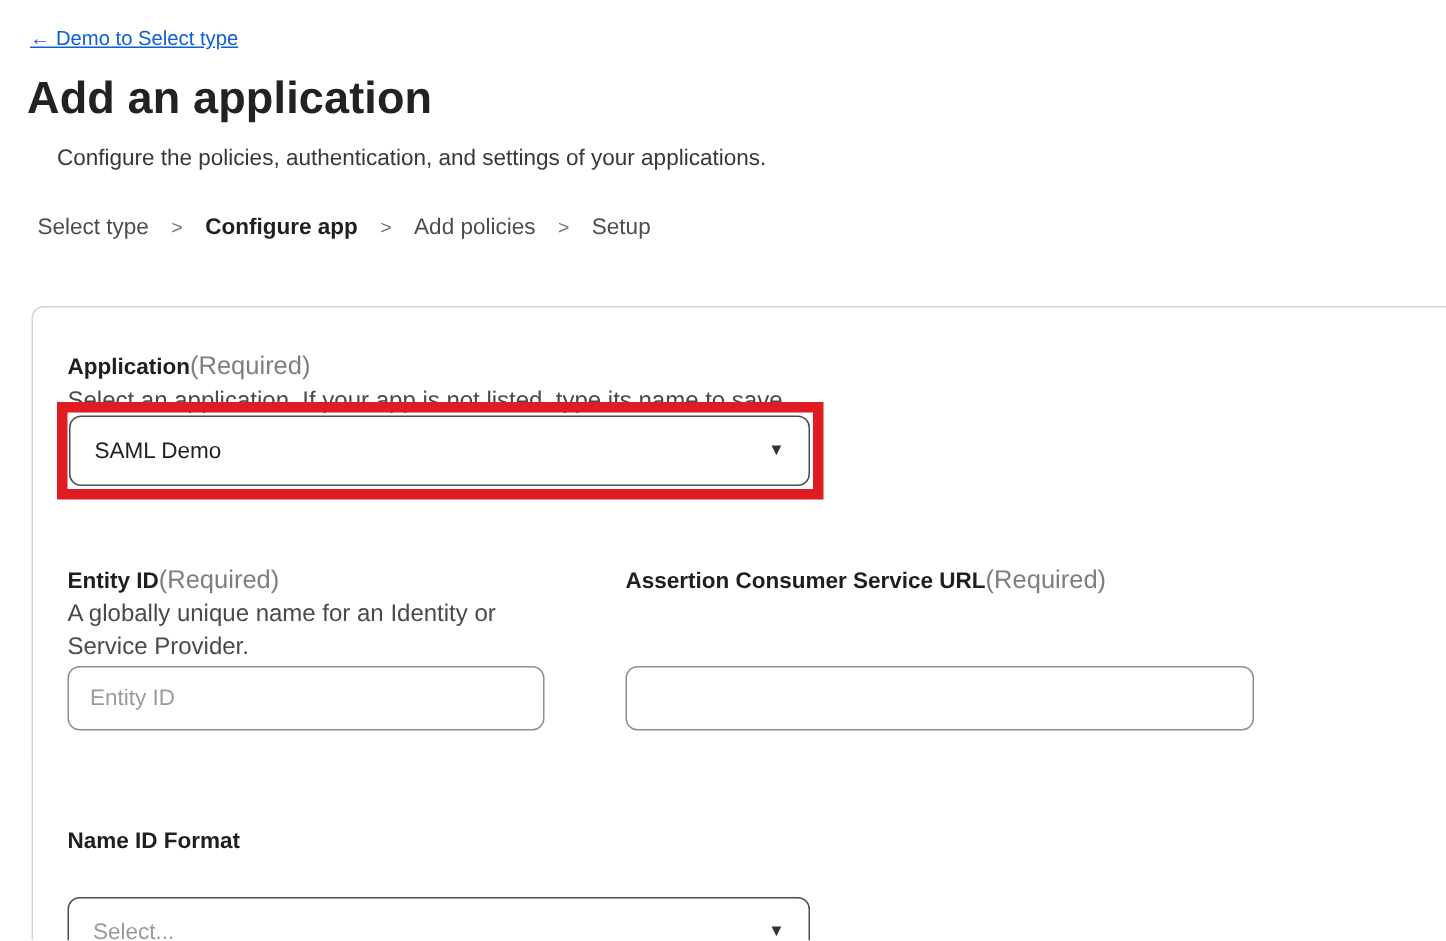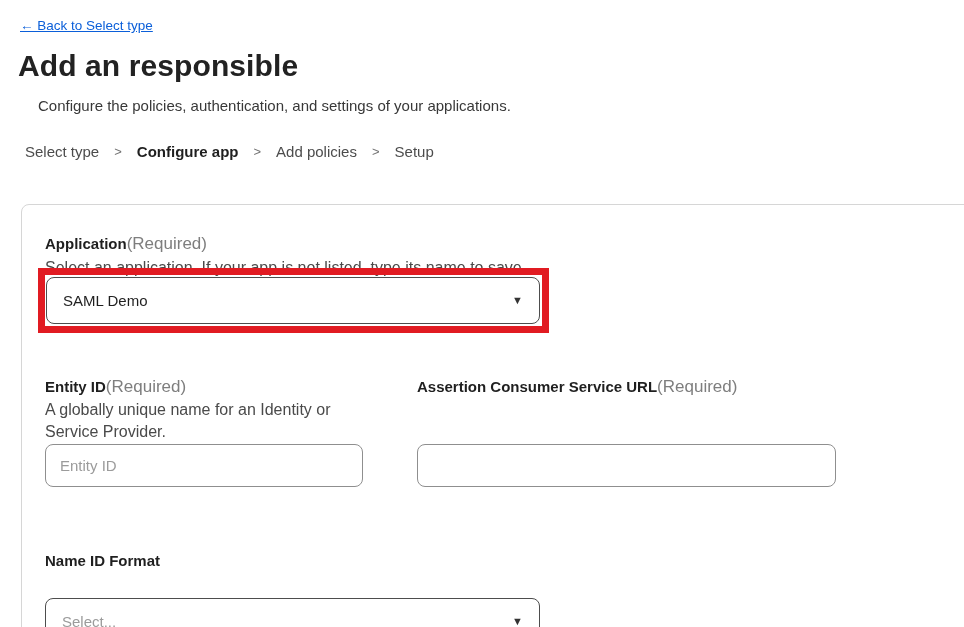--- a/index.html
+++ b/index.html
@@ -113,23 +113,23 @@
   
   .nameid-label-row { left: 45px; top: 552px; }
   .nameid-desc { left: 45px; top: 575px; }
   .nameid-combobox { left: 45px; top: 598px; width: 495px; }
 </style>
 </head>
 <body>
 
 <div class="viewport">
 
-  <a class="back-link">← Back to Select type</a>
+  <a class="back-link">← Demo to Select type</a>
 
-  <h1 class="page-title">Add an responsible</h1>
+  <h1 class="page-title">Add an application</h1>
 
   <div class="page-subtitle">Configure the policies, authentication, and settings of your applications.</div>
 
   <div class="stepper">
     <span class="step">Select type</span>
     <span class="step-sep">&gt;</span>
     <span class="step active">Configure app</span>
     <span class="step-sep">&gt;</span>
     <span class="step">Add policies</span>
     <span class="step-sep">&gt;</span>

